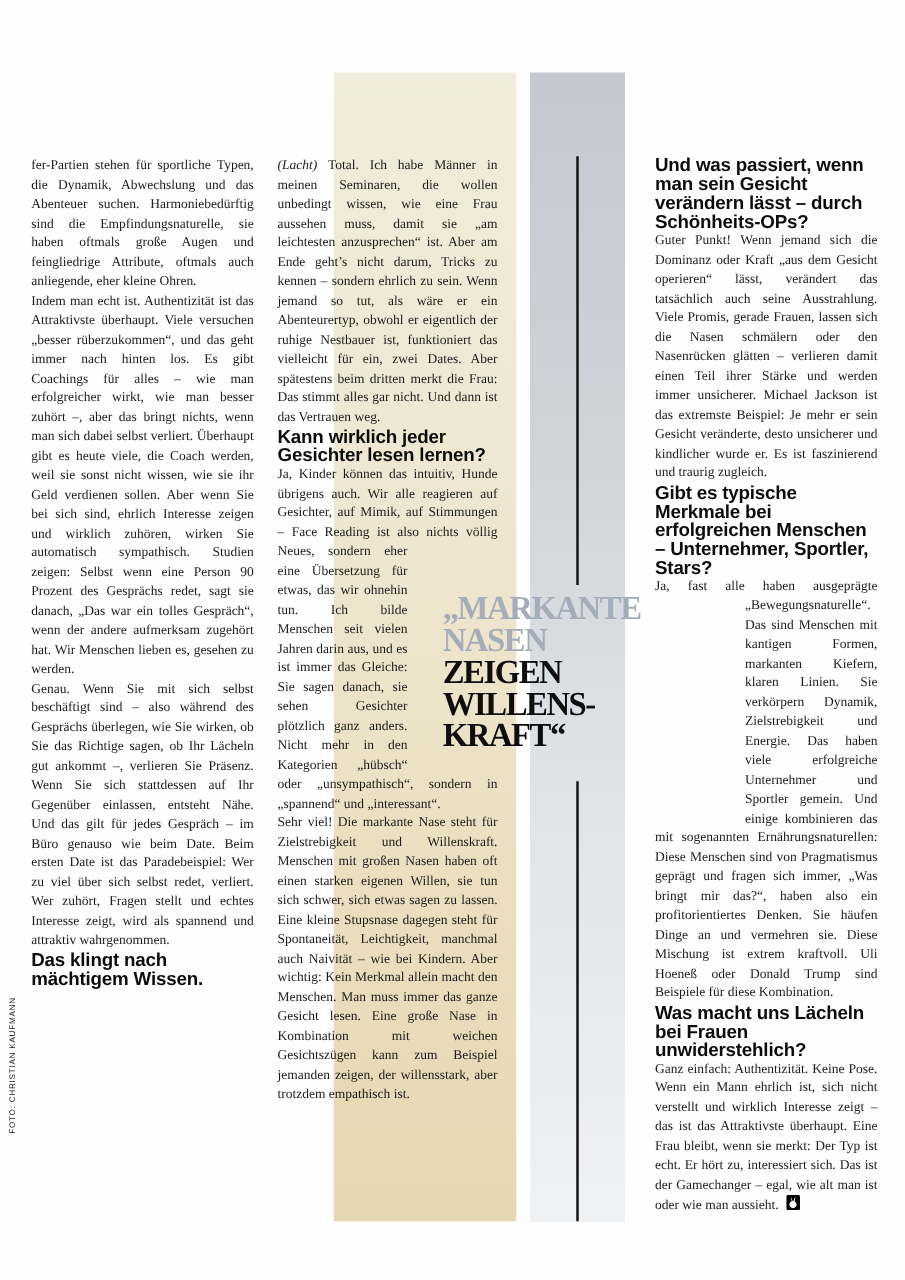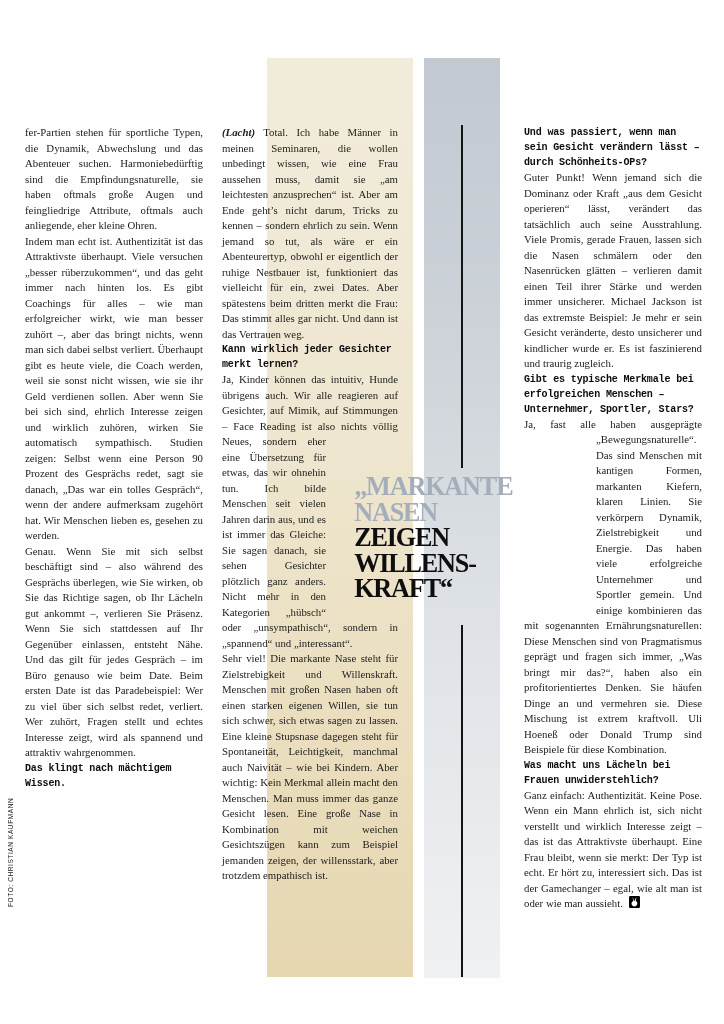--- a/index.html
+++ b/index.html
@@ -35,25 +35,25 @@
   .col {
     position:absolute; top:125px;
     font-size:10.8px; line-height:15.5px; color:#1c1c1c;
     text-align:justify; hyphens:auto; -webkit-hyphens:auto;
   }
   .col-1 { left:25px;  width:178px; }
   .col-2 { left:222px; width:176px; }
   .col-3 { left:524px; width:178px; }
   .col p { margin:0; }
   .question {
-    font-family:Liberation Mono, monospace; font-weight:700;
-    font-size:10px; line-height:15px; letter-spacing:-.15px;
+    font-family:Liberation Sans, sans-serif; font-weight:700;
+    font-size:15px; line-height:15px; letter-spacing:-.15px;
     text-align:left; color:#0c0c0c; hyphens:manual;
   }
-  .lead-italic { font-style:italic;font-weight:bold; }
+  .lead-italic { font-style:italic; }
 
   
   .wrap-spacer-right {
     float:right; width:72px; height:237px;
     shape-outside:inset(77px 0 0 0); shape-margin:5px;
   }
   .wrap-spacer-left {
     float:left; width:72px; height:200px;
     shape-outside:inset(31px 0 0 0); shape-margin:5px;
   }
@@ -88,21 +88,21 @@
 
   <div class="col col-1">
     <p>fer-Partien stehen für sportliche Typen, die Dynamik, Abwechslung und das Abenteuer suchen. Harmoniebedürftig sind die Empfindungsnaturelle, sie haben oftmals große Augen und feingliedrige Attribute, oftmals auch anliegende, eher kleine Ohren.</p>
     <p>Indem man echt ist. Authentizität ist das Attraktivste überhaupt. Viele versuchen „besser rüberzukommen“, und das geht immer nach hinten los. Es gibt Coachings für alles – wie man erfolgreicher wirkt, wie man besser zuhört –, aber das bringt nichts, wenn man sich dabei selbst verliert. Überhaupt gibt es heute viele, die Coach werden, weil sie sonst nicht wissen, wie sie ihr Geld verdienen sollen. Aber wenn Sie bei sich sind, ehrlich Interesse zeigen und wirklich zuhören, wirken Sie automatisch sympathisch. Studien zeigen: Selbst wenn eine Person 90 Prozent des Gesprächs redet, sagt sie danach, „Das war ein tolles Gespräch“, wenn der andere aufmerksam zugehört hat. Wir Menschen lieben es, gesehen zu werden.</p>
     <p>Genau. Wenn Sie mit sich selbst beschäftigt sind – also während des Gesprächs überlegen, wie Sie wirken, ob Sie das Richtige sagen, ob Ihr Lächeln gut ankommt –, verlieren Sie Präsenz. Wenn Sie sich stattdessen auf Ihr Gegenüber einlassen, entsteht Nähe. Und das gilt für jedes Gespräch – im Büro genauso wie beim Date. Beim ersten Date ist das Paradebeispiel: Wer zu viel über sich selbst redet, verliert. Wer zuhört, Fragen stellt und echtes Interesse zeigt, wird als spannend und attraktiv wahrgenommen.</p>
     <p class="question">Das klingt nach mächtigem Wissen.</p>
   </div>
 
   <div class="col col-2">
     <p><em class="lead-italic">(Lacht)</em><span> Total. Ich habe Männer in meinen Seminaren, die wollen unbedingt wissen, wie eine Frau aussehen muss, damit sie „am leichtesten anzusprechen“ ist. Aber am Ende geht’s nicht darum, Tricks zu kennen – sondern ehrlich zu sein. Wenn jemand so tut, als wäre er ein Abenteurertyp, obwohl er eigentlich der ruhige Nestbauer ist, funktioniert das vielleicht für ein, zwei Dates. Aber spätestens beim dritten merkt die Frau: Das stimmt alles gar nicht. Und dann ist das Vertrauen weg.</span></p>
-    <p class="question">Kann wirklich jeder Gesichter merkt lernen?</p>
+    <p class="question">Kann wirklich jeder Gesichter lesen lernen?</p>
     <p><span class="wrap-spacer-right"></span><span>Ja, Kinder können das intuitiv, Hunde übrigens auch. Wir alle reagieren auf Gesichter, auf Mimik, auf Stimmungen – Face Reading ist also nichts völlig Neues, sondern eher eine Übersetzung für etwas, das wir ohnehin tun. Ich bilde Menschen seit vielen Jahren darin aus, und es ist immer das Gleiche: Sie sagen danach, sie sehen Gesichter plötzlich ganz anders. Nicht mehr in den Kategorien „hübsch“ oder „unsympathisch“, sondern in „spannend“ und „interessant“.</span></p>
     <p>Sehr viel! Die markante Nase steht für Zielstrebigkeit und Willenskraft. Menschen mit großen Nasen haben oft einen starken eigenen Willen, sie tun sich schwer, sich etwas sagen zu lassen. Eine kleine Stupsnase dagegen steht für Spontaneität, Leichtigkeit, manchmal auch Naivität – wie bei Kindern. Aber wichtig: Kein Merkmal allein macht den Menschen. Man muss immer das ganze Gesicht lesen. Eine große Nase in Kombination mit weichen Gesichtszügen kann zum Beispiel jemanden zeigen, der willensstark, aber trotzdem empathisch ist.</p>
   </div>
 
   <div class="col col-3">
     <p class="question">Und was passiert, wenn man sein Gesicht verändern lässt – durch Schönheits-OPs?</p>
     <p>Guter Punkt! Wenn jemand sich die Dominanz oder Kraft „aus dem Gesicht operieren“ lässt, verändert das tatsächlich auch seine Ausstrahlung. Viele Promis, gerade Frauen, lassen sich die Nasen schmälern oder den Nasenrücken glätten – verlieren damit einen Teil ihrer Stärke und werden immer unsicherer. Michael Jackson ist das extremste Beispiel: Je mehr er sein Gesicht veränderte, desto unsicherer und kindlicher wurde er. Es ist faszinierend und traurig zugleich.</p>
     <p class="question">Gibt es typische Merkmale bei erfolgreichen Menschen – Unternehmer, Sportler, Stars?</p>
     <p><span class="wrap-spacer-left"></span><span>Ja, fast alle haben ausgeprägte „Bewegungsnaturelle“. Das sind Menschen mit kantigen Formen, markanten Kiefern, klaren Linien. Sie verkörpern Dynamik, Zielstrebigkeit und Energie. Das haben viele erfolgreiche Unternehmer und Sportler gemein. Und einige kombinieren das mit sogenannten Ernährungsnaturellen: Diese Menschen sind von Pragmatismus geprägt und fragen sich immer, „Was bringt mir das?“, haben also ein profitorientiertes Denken. Sie häufen Dinge an und vermehren sie. Diese Mischung ist extrem kraftvoll. Uli Hoeneß oder Donald Trump sind Beispiele für diese Kombination.</span></p>
     <p class="question">Was macht uns Lächeln bei Frauen unwiderstehlich?</p>

